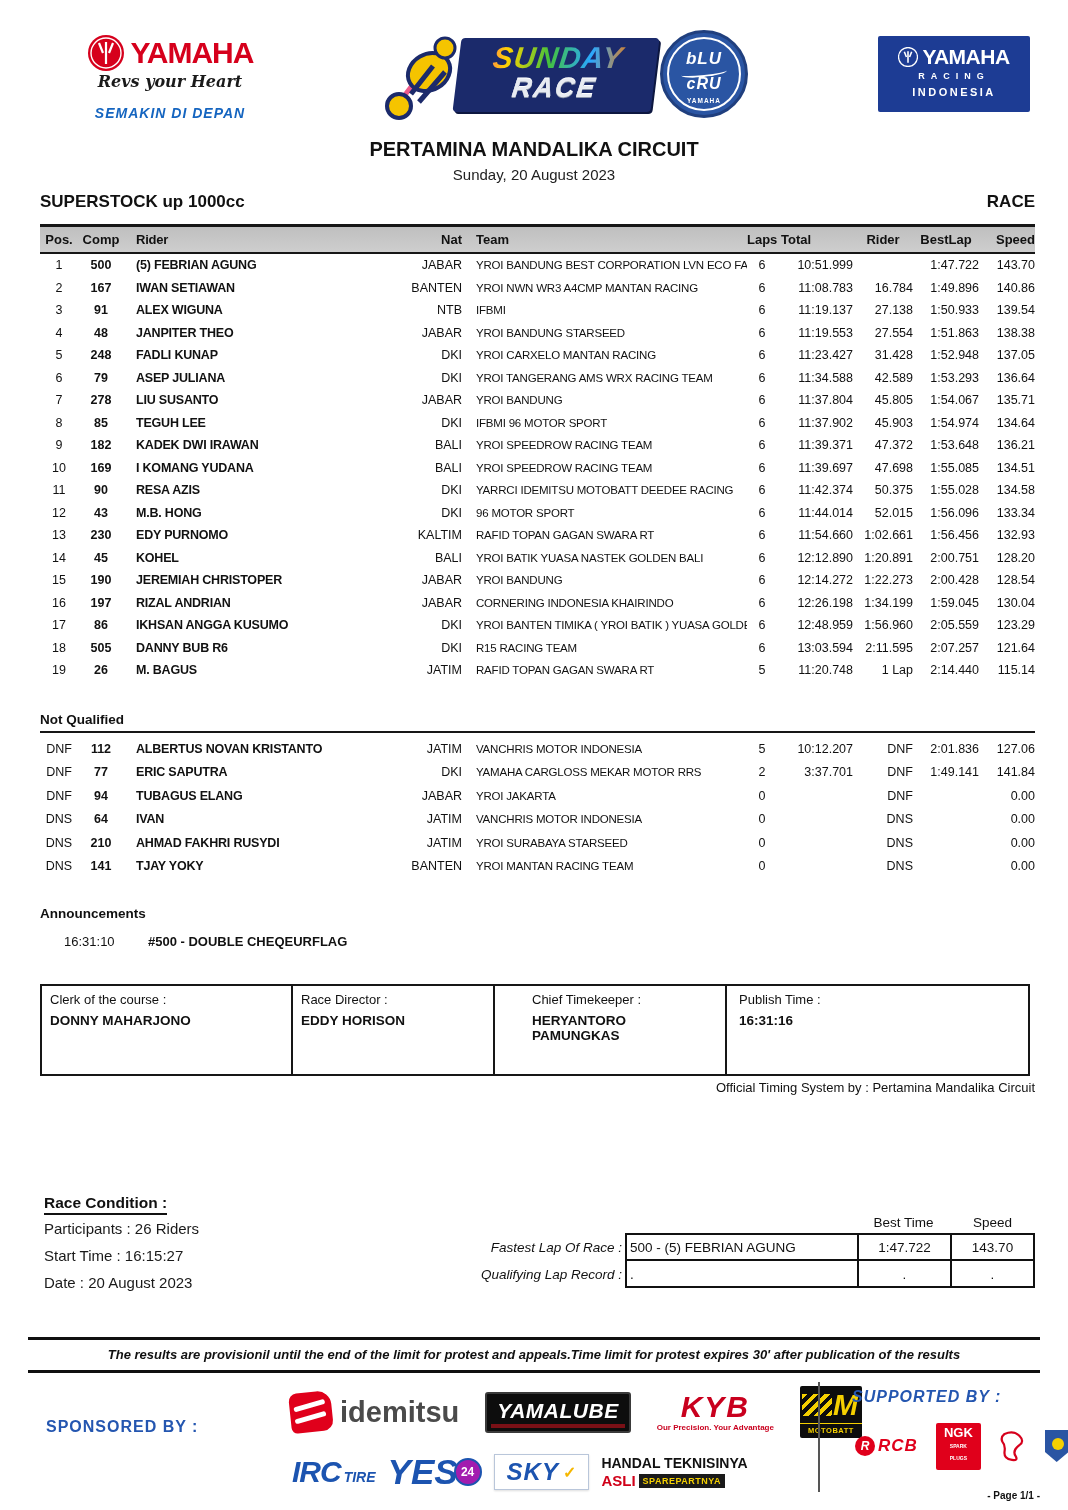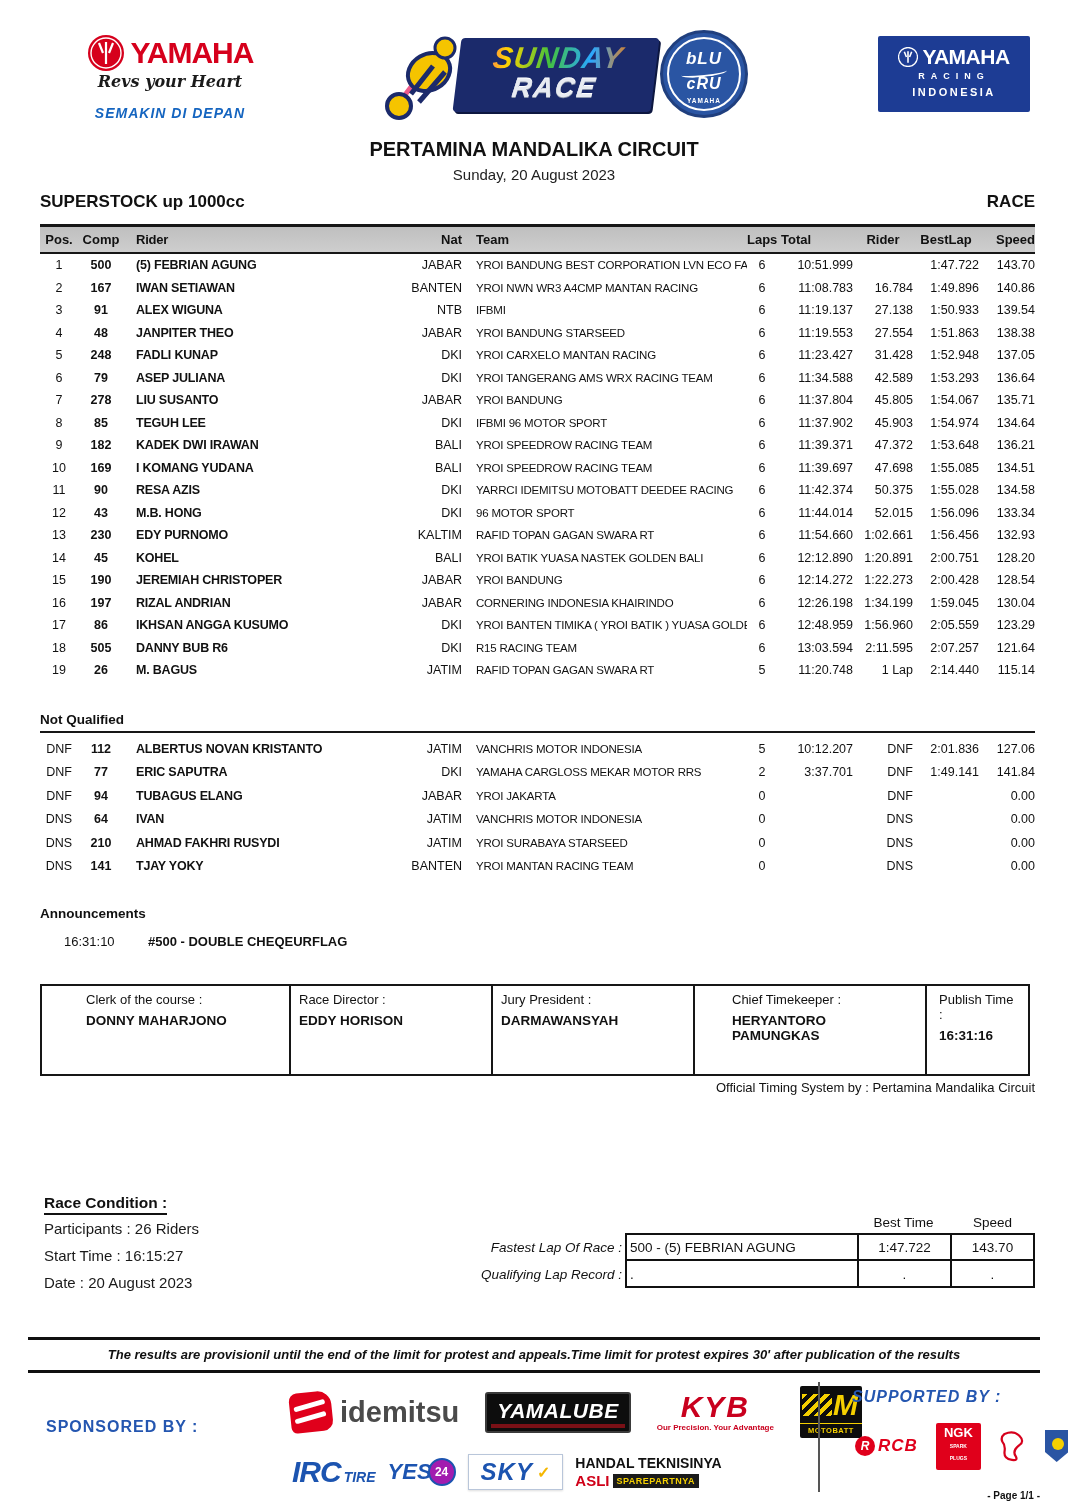--- a/index.html
+++ b/index.html
@@ -114,21 +114,21 @@
   .kyb .txt{color:#c9001e;font-weight:900;font-style:italic;font-size:30px;letter-spacing:2px;line-height:28px;}
   .kyb .tag{color:#c9001e;font-size:8px;font-weight:700;margin-top:2px;}
   .motobatt{width:62px;height:52px;background:#0d0d0d;position:relative;border-radius:2px;overflow:hidden;}
   .motobatt .m{position:absolute;right:4px;top:2px;color:#f5d000;font-weight:900;font-style:italic;font-size:30px;}
   .motobatt .stripes{position:absolute;left:2px;top:8px;width:30px;height:22px;background:repeating-linear-gradient(135deg,#f5d000 0 4px,#0d0d0d 4px 8px);}
   .motobatt .txt{position:absolute;left:0;right:0;bottom:3px;color:#f5d000;font-size:7.5px;font-weight:700;text-align:center;letter-spacing:0.5px;border-top:1px solid #f5d000;padding-top:2px;}
   .irc{display:flex;align-items:baseline;gap:3px;}
   .irc .big{color:#1c54b0;font-weight:900;font-style:italic;font-size:30px;letter-spacing:-1px;}
   .irc .small{color:#1c54b0;font-weight:900;font-style:italic;font-size:14px;}
   .yes24{display:flex;align-items:center;}
-  .yes24 .yes{color:#1c54b0;font-weight:900;font-style:italic;font-size:22px;}
+  .yes24 .yes{color:#1c54b0;font-weight:900;font-style:italic;font-size:35px;}
   .yes24 .ball{width:24px;height:24px;border-radius:50%;background:#a21caf;color:#fff;font-weight:900;font-size:12px;display:flex;align-items:center;justify-content:center;margin-left:-4px;border:2px solid #1c54b0;}
   .sky{background:#fff;border:1px solid #b9c6da;box-shadow:0 1px 2px #00000022;padding:3px 12px;display:flex;align-items:center;gap:4px;}
   .sky .txt{color:#1c54b0;font-weight:900;font-style:italic;font-size:24px;letter-spacing:1px;}
   .sky .tick{color:#f5b700;font-weight:900;font-size:16px;}
   .handal{text-align:left;}
   .handal .l1{font-weight:900;font-size:14px;letter-spacing:0px;color:#111;}
   .handal .l2{display:flex;align-items:center;gap:3px;margin-top:1px;}
   .handal .asli{color:#d00018;font-weight:900;font-size:15px;}
   .handal .spare{background:#1a1a1a;color:#f5d000;font-weight:700;font-size:9px;padding:2px 4px;letter-spacing:0.5px;}
   .rcb{display:flex;align-items:center;gap:3px;}
@@ -522,31 +522,27 @@
           <span class="c-speed">0.00</span>
         </div>
       </div>
   </div>
 
   <div class="ann-label">Announcements</div>
   <div class="ann-time">16:31:10</div>
   <div class="ann-text">#500 - DOUBLE CHEQEURFLAG</div>
 
   <div class="officials">
-    <div class="off-cell" style="width:213px;margin-left:36px;">
+    <div class="off-cell" style="width:251px;">
       <div class="off-label">Clerk of the course :</div>
       <div class="off-name">DONNY MAHARJONO</div>
     </div>
     <div class="off-cell" style="width:202px;">
       <div class="off-label">Race Director :</div>
       <div class="off-name">EDDY HORISON</div>
-    </div>
-    <div class="off-cell" style="width:202px;">
-      <div class="off-label">Jury President :</div>
-      <div class="off-name">DARMAWANSYAH</div>
     </div>
     <div class="off-cell" style="width:232px;padding-left:37px;">
       <div class="off-label">Chief Timekeeper :</div>
       <div class="off-name">HERYANTORO PAMUNGKAS</div>
     </div>
     <div class="off-cell" style="flex:1;">
       <div class="off-label">Publish Time :</div>
       <div class="off-name">16:31:16</div>
     </div>
   </div>

